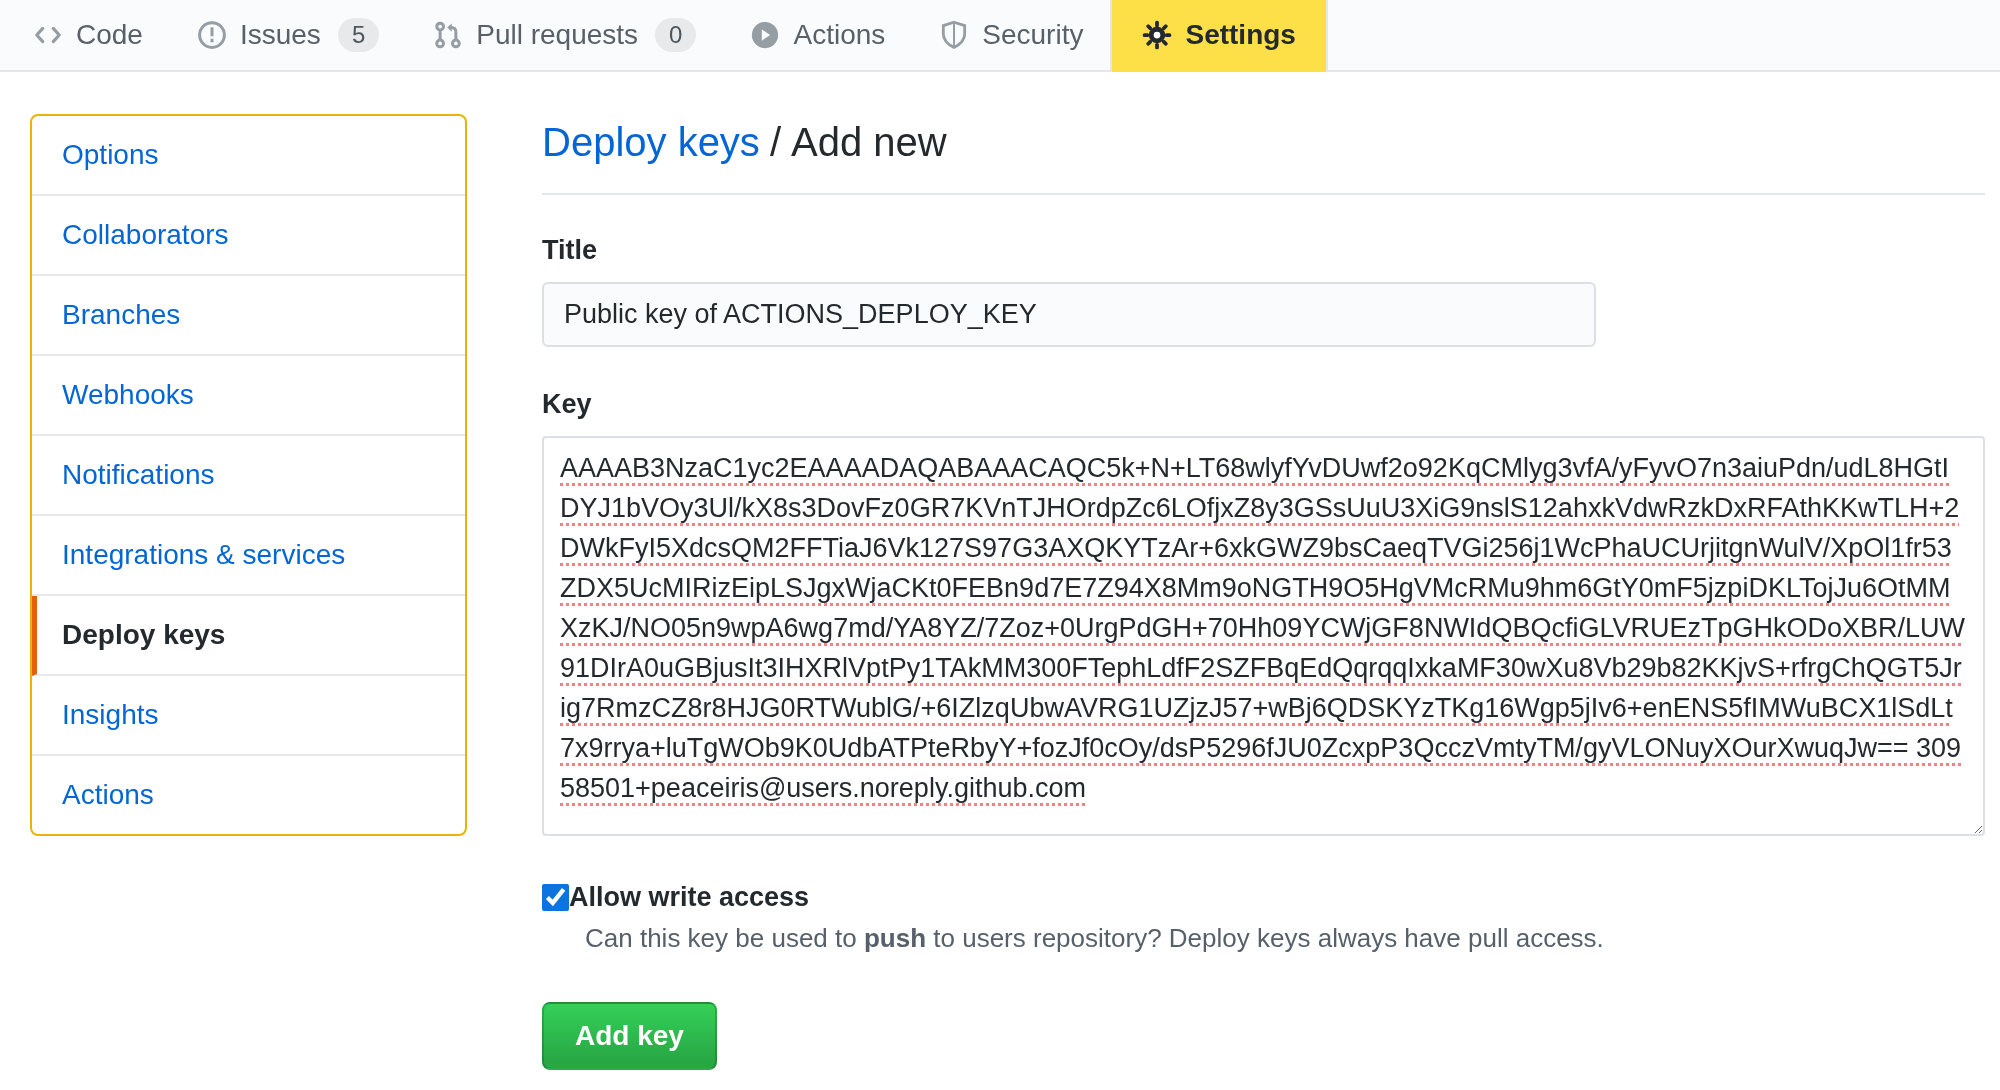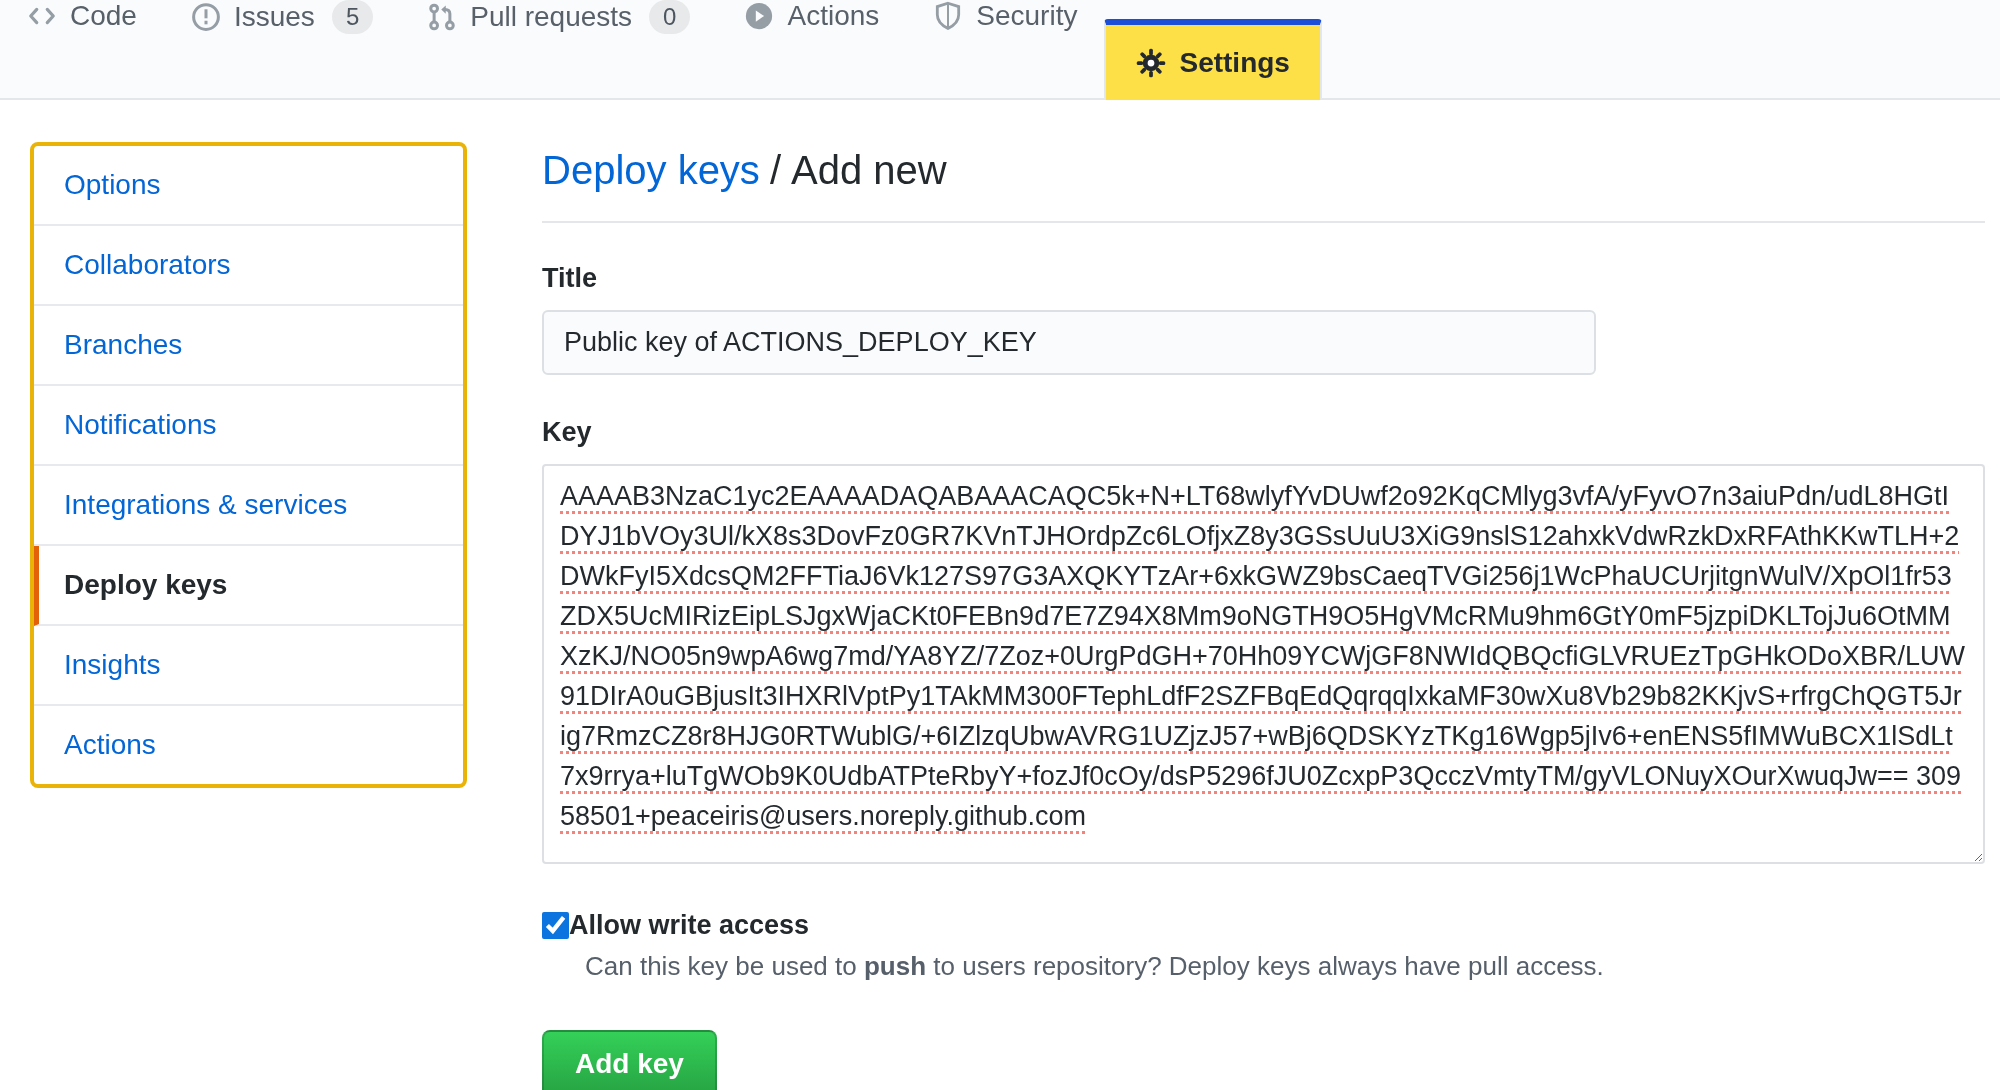--- a/index.html
+++ b/index.html
@@ -6,26 +6,26 @@
   html,body { margin:0; padding:0; }
   body {
     width: 2000px; height: 1090px;
     background: #ffffff;
     font-family: "Liberation Sans", sans-serif;
     color: #24292e;
     overflow: hidden;
   }
   
   .topnav {
-    height: 100px;
+    height: 72px;
     background: #fafbfc;
     border-bottom: 2px solid #e4e7ea;
     display: flex;
-    align-items: flex-start;
-    padding-left: 0;
+    align-items: center;
+    padding-left: 6px;
   }
   .tab {
     display: flex; align-items: center; gap: 13px;
     padding: 0 27px;
     font-size: 28px; color: #586069;
     text-decoration: none;
     white-space: nowrap;
   }
   .tab .ticon { display:flex; align-items:center; }
   .tab .ticon svg { width: 30px; height: 30px; }
@@ -51,21 +51,21 @@
     padding: 0 30px;
   }
   
   .layout {
     display: flex;
     padding: 42px 15px 0 30px;
   }
   
   .menu {
     width: 437px;
-    border: 4px solid #eab308;
+    border: 2px solid #eab308;
     border-radius: 8px;
     flex: none;
     align-self: flex-start;
     background: #fff;
     overflow: hidden;
   }
   .menu-item {
     display: block;
     padding: 23px 30px;
     font-size: 28px;
@@ -236,20 +236,21 @@
     <span>Settings</span>
   </a>
 </header>
 
 <div class="layout">
 
   <nav class="menu">
     <a class="menu-item" href="#">Options</a>
     <a class="menu-item" href="#">Collaborators</a>
     <a class="menu-item" href="#">Branches</a>
+    <a class="menu-item" href="#">Webhooks</a>
     <a class="menu-item" href="#">Notifications</a>
     <a class="menu-item" href="#">Integrations &amp; services</a>
     <a class="menu-item active" href="#">Deploy keys</a>
     <a class="menu-item" href="#">Insights</a>
     <a class="menu-item" href="#">Actions</a>
   </nav>
 
   <main class="main">
     <h2 class="subhead">
       <a href="#">Deploy keys</a><span class="sep">/</span><span>Add new</span>

